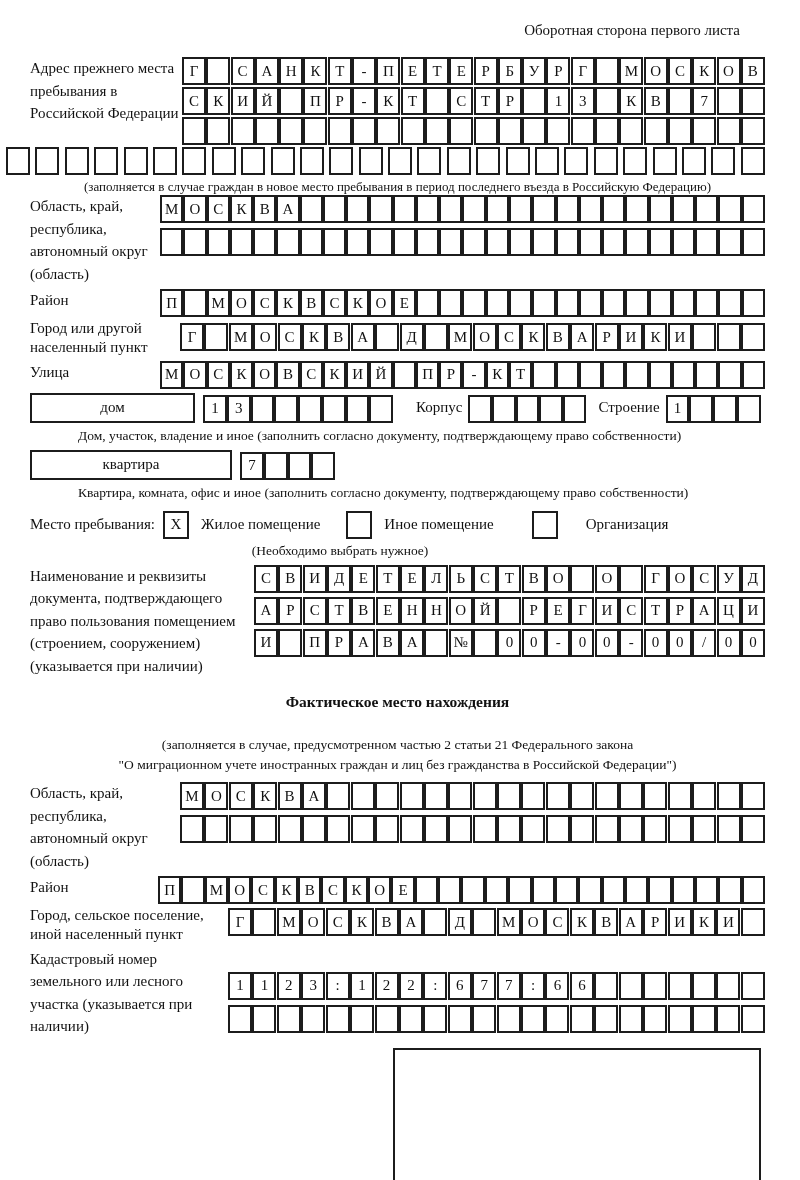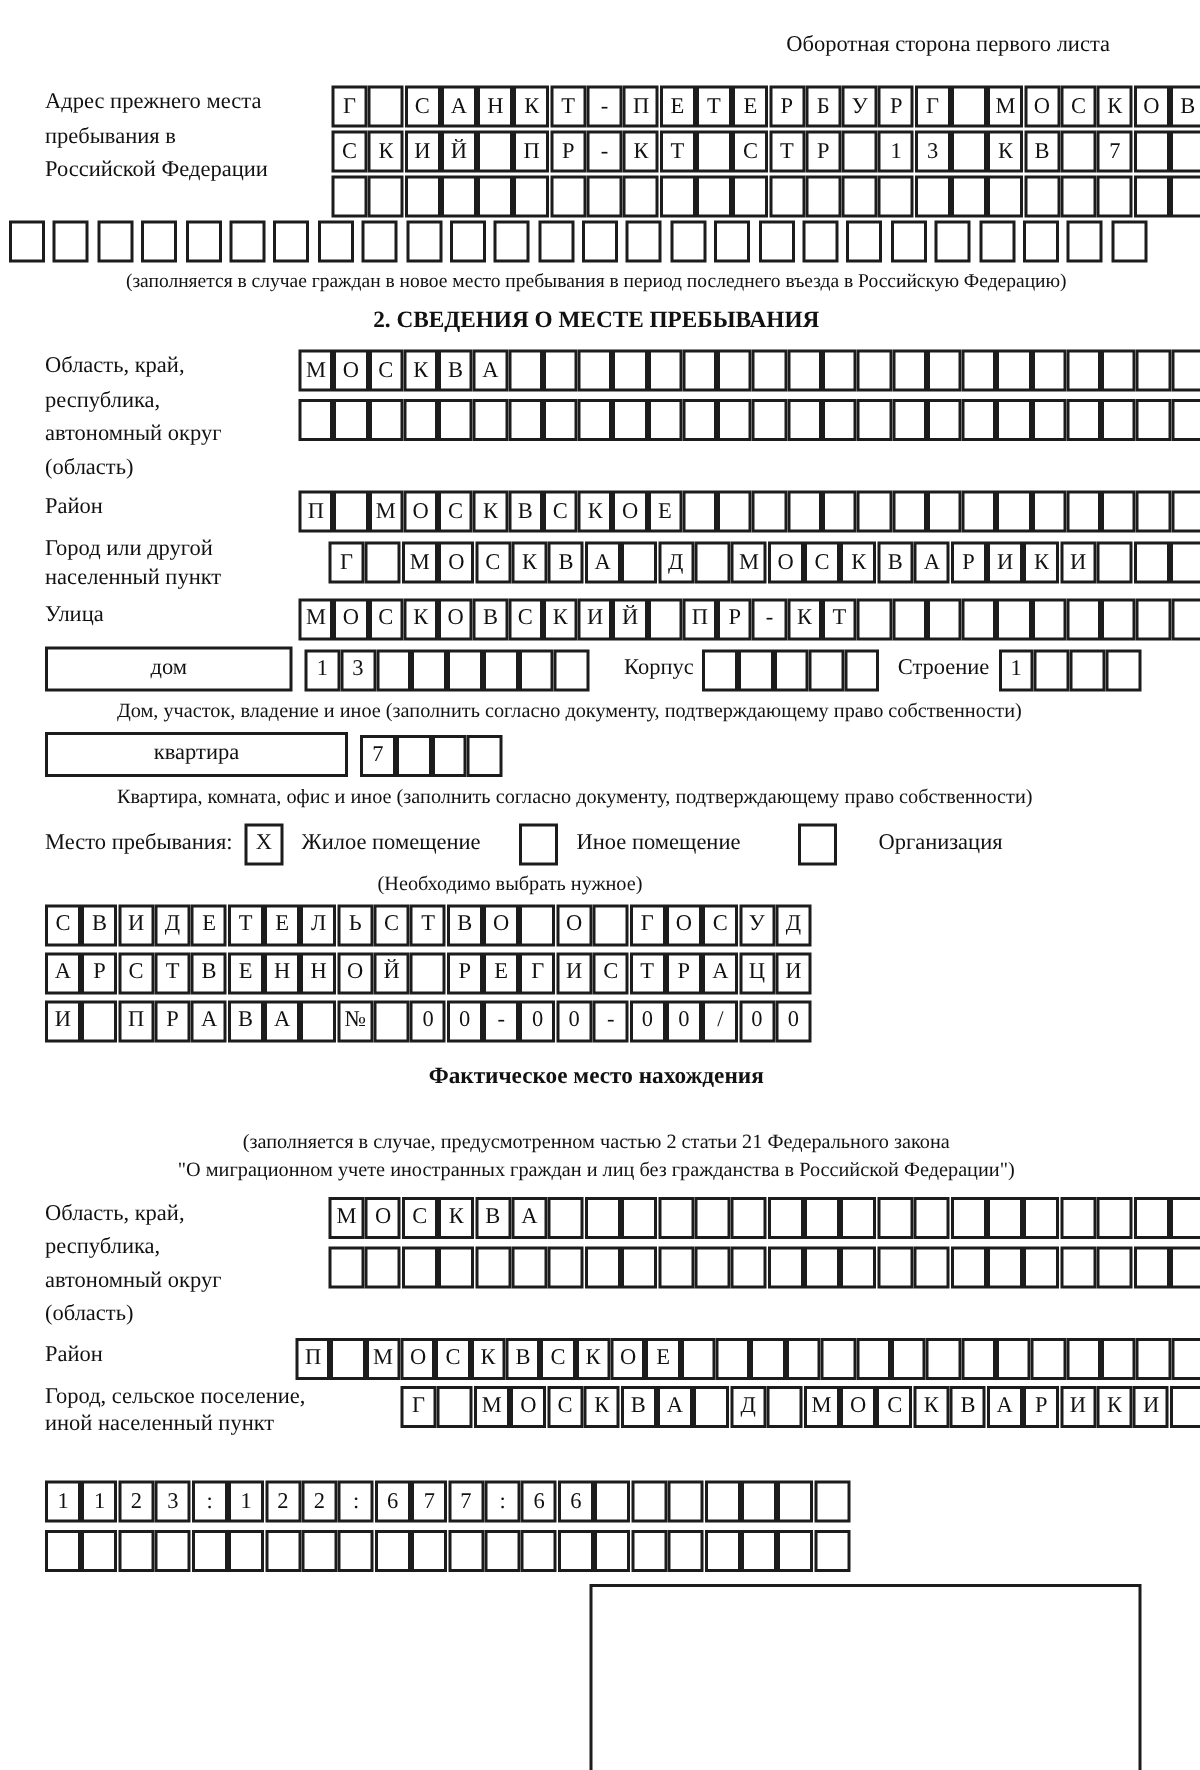--- a/index.html
+++ b/index.html
@@ -1,19 +1,19 @@
 <!DOCTYPE html>
 <html><head>
 <meta charset="utf-8">
 <style>
   html,body{margin:0;padding:0;background:#fff;}
   body{width:800px;height:1180px;font-family:"Liberation Serif","DejaVu Serif",serif;color:#111;overflow:hidden;}
   .page{padding:10px 35px 0 30px;position:relative;}
   .hdr-note{text-align:right;font-size:15px;margin:12px 25px 18px 0;}
-  .group{display:flex;align-items:flex-start;gap:39px;}
+  .group{display:flex;align-items:flex-start;}
   .glabel{font-size:15px;line-height:1.5;flex:0 0 auto;}
   .rows{flex:0 0 auto;}
   .cells{display:flex;justify-content:space-between;height:26px;}
   .cell{width:20px;height:24px;border:2px solid #1c1c1c;display:flex;align-items:center;justify-content:center;
         font-size:15px;line-height:1;box-sizing:content-box;background:#fff;}
   .mb3{margin-bottom:4px;}
   
   .w-prev{width:583px;}
   .w-full{width:759px;margin-left:-24px;margin-top:4px;}
   .w-obl{width:605px;}
@@ -151,21 +151,20 @@
       <span class="cell"></span>
       <span class="cell"></span>
       <span class="cell"></span>
       <span class="cell"></span>
       <span class="cell"></span>
       <span class="cell"></span>
       <span class="cell"></span>
     </div>
   <div class="center-note">(заполняется в случае граждан в новое место пребывания в период последнего въезда в Российскую Федерацию)</div>
 
-  <div class="sec-title">2. СВЕДЕНИЯ О МЕСТЕ ПРЕБЫВАНИЯ</div>
 
   <div class="group">
     <div class="glabel lw130">Область, край, республика, автономный округ (область)</div>
     <div class="rows">
       <div class="cells w-obl" style="margin-bottom:7px;">
           <span class="cell">М</span>
           <span class="cell">О</span>
           <span class="cell">С</span>
           <span class="cell">К</span>
           <span class="cell">В</span>
@@ -368,20 +367,21 @@
     <span class="checkbox" style="margin-left:8px;">X</span>
     <span style="margin-left:12px;">Жилое помещение</span>
     <span class="checkbox" style="margin-left:26px;"></span>
     <span style="margin-left:12px;">Иное помещение</span>
     <span class="checkbox" style="margin-left:38px;"></span>
     <span style="margin-left:28px;">Организация</span>
   </div>
   <div class="mesto-note">(Необходимо выбрать нужное)</div>
 
   <div class="group mt6">
+    <div class="glabel lw224">Наименование и реквизиты документа, подтверждающего право пользования помещением (строением, сооружением) (указывается при наличии)</div>
     <div class="rows">
       <div class="cells w-doc" style="margin-bottom:6px;">
           <span class="cell">С</span>
           <span class="cell">В</span>
           <span class="cell">И</span>
           <span class="cell">Д</span>
           <span class="cell">Е</span>
           <span class="cell">Т</span>
           <span class="cell">Е</span>
           <span class="cell">Л</span>
@@ -570,20 +570,21 @@
           <span class="cell">Р</span>
           <span class="cell">И</span>
           <span class="cell">К</span>
           <span class="cell">И</span>
           <span class="cell"></span>
         </div>
       </div>
   </div>
 
   <div class="group mt4">
+    <div class="glabel lw198">Кадастровый номер земельного или лесного участка (указывается при наличии)</div>
     <div class="rows" style="margin-top:24px;">
       <div class="cells w-fgor" style="margin-bottom:7px;">
           <span class="cell">1</span>
           <span class="cell">1</span>
           <span class="cell">2</span>
           <span class="cell">3</span>
           <span class="cell">:</span>
           <span class="cell">1</span>
           <span class="cell">2</span>
           <span class="cell">2</span>

